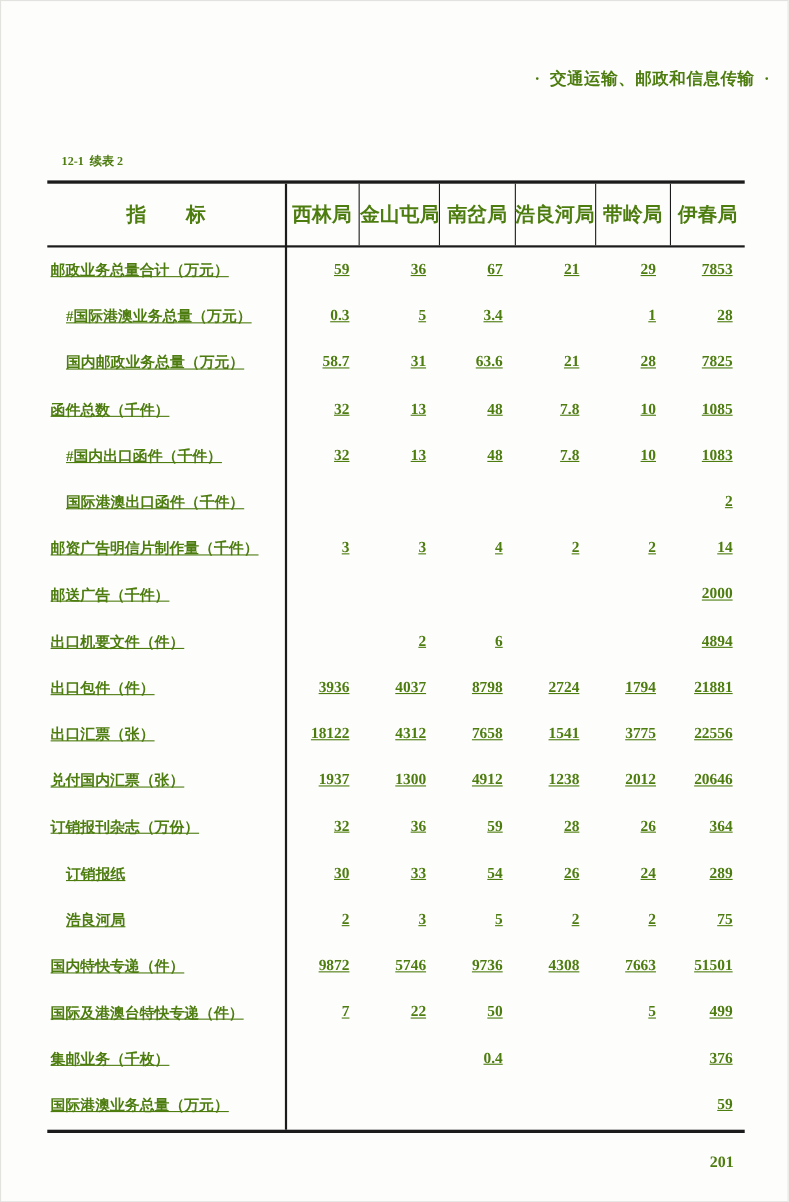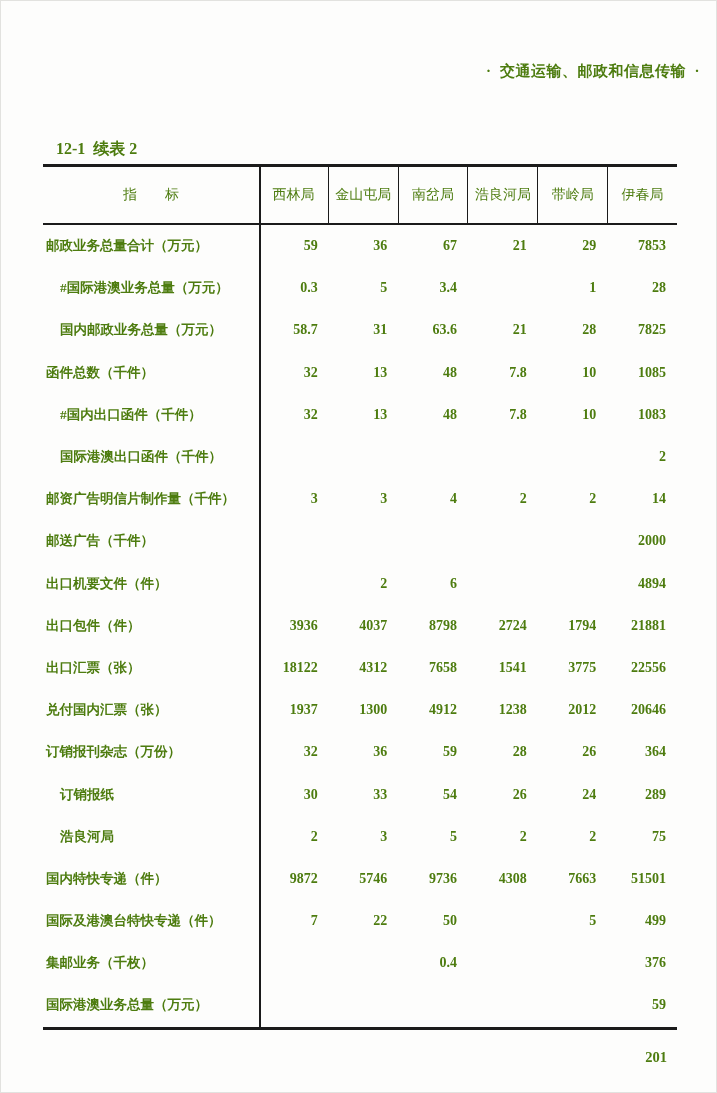--- a/index.html
+++ b/index.html
@@ -25,21 +25,21 @@
     right: 16px;
     font-size: 15px;
     font-weight: bold;
     letter-spacing: 0.5px;
     white-space: pre;
   }
   .table-label {
     position: absolute;
     left: 55px;
     top: 138px;
-    font-size: 16px;
+    font-size: 11px;
     font-weight: bold;
     white-space: pre;
   }
   .stat-table {
     position: absolute;
     left: 42px;
     top: 163px;
     width: 634px;
     border-top: 3px solid #1b1b1b;
     border-bottom: 3px solid #1b1b1b;
@@ -48,37 +48,38 @@
   .thead {
     display: flex;
     height: 56px;
     border-bottom: 2px solid #1b1b1b;
   }
   .th {
     flex: 1 1 0;
     display: flex;
     align-items: center;
     justify-content: center;
-    font-size: 14px;
-    font-weight: normal;
+    font-size: 18px;
+    font-weight: bold;
     border-left: 1.5px solid #1b1b1b;
     white-space: pre;
   }
   .th.stub {
     flex: 0 0 216px;
     border-left: none;
   }
   .th.first-data {
     border-left: none; 
   }
   .tbody { position: relative; }
   .trow {
     display: flex;
     height: 42.2px;
     align-items: center;
+    text-decoration: underline;
   }
   .stub-cell {
     flex: 0 0 216px;
     box-sizing: border-box;
     font-size: 13.5px;
     font-weight: bold;
     padding-left: 3px;
     white-space: pre;
     overflow: hidden;
   }

